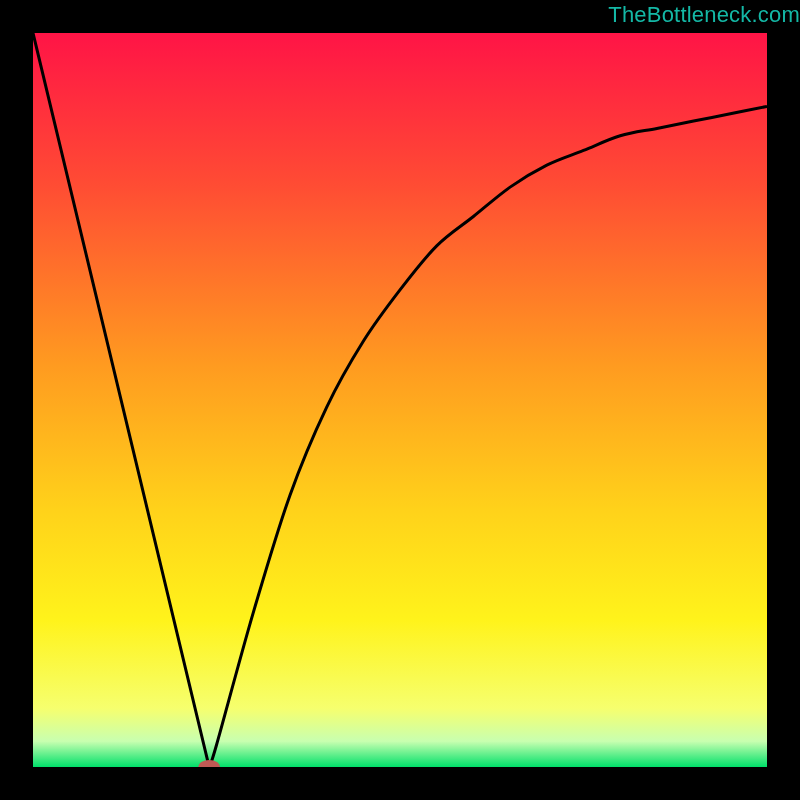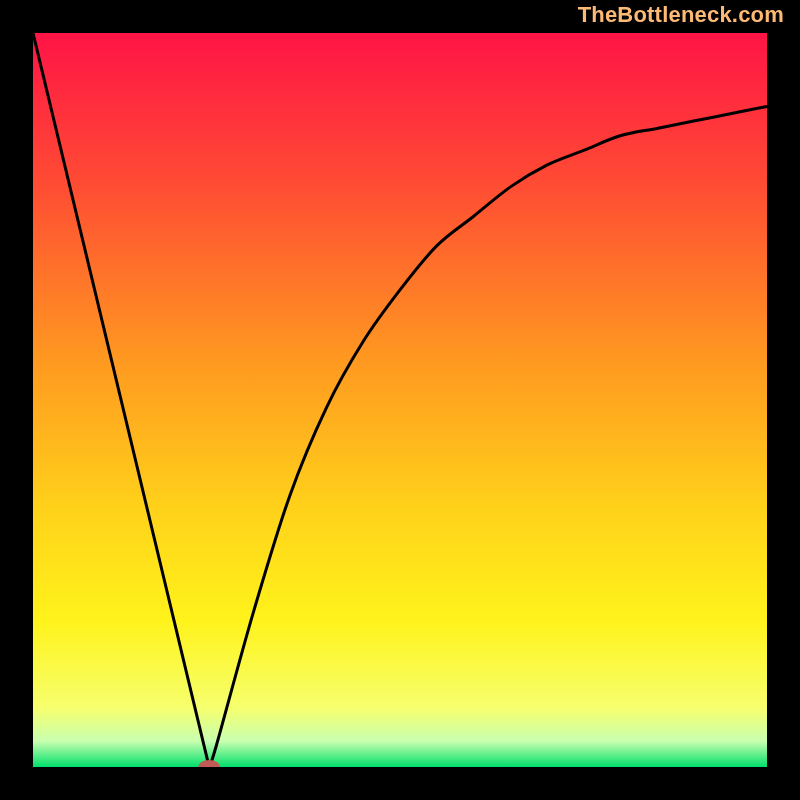--- a/index.html
+++ b/index.html
@@ -13,25 +13,25 @@
   }
   .frame {
     position: relative;
     width: 800px;
     height: 800px;
     background: #000;
   }
   .watermark {
     position: absolute;
     top: 2px;
-    right: 16px;
-    color: #fdba74;
+    right: 0;
+    color: #14b8a6;
     font-size: 22px;
     letter-spacing: 0.2px;
-    font-weight: 700;
+    font-weight: 400;
   }
   .plot {
     position: absolute;
     left: 33px;
     top: 33px;
     width: 734px;
     height: 734px;
   }
   .plot svg {
     display: block;

